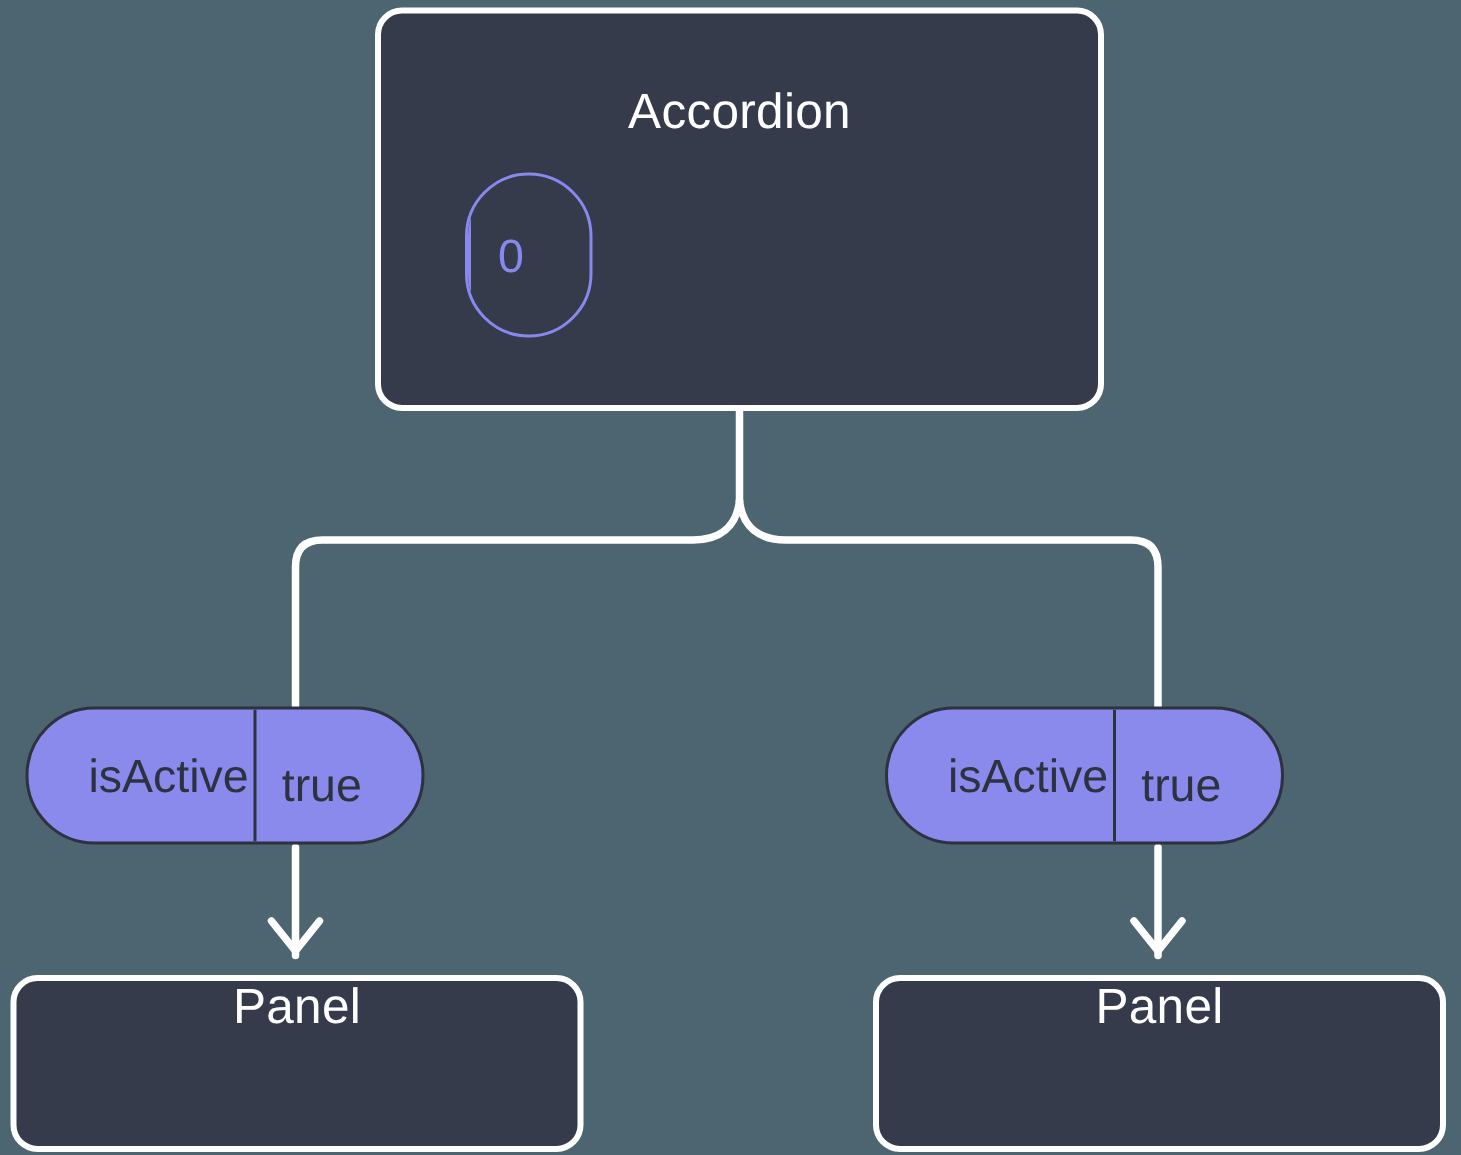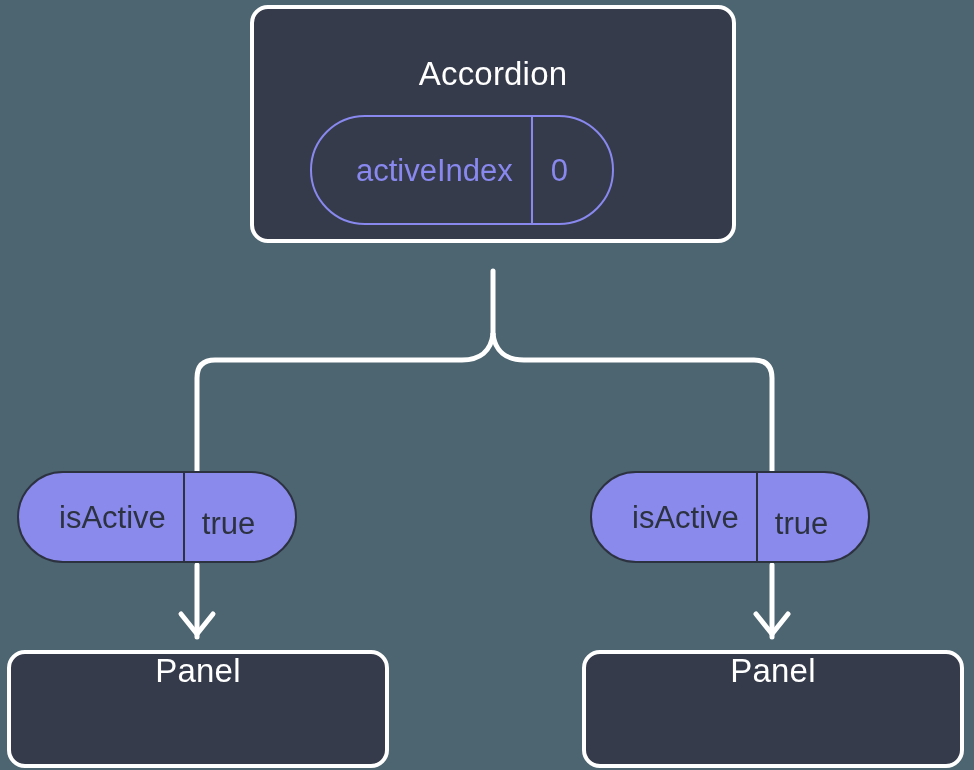--- a/index.html
+++ b/index.html
@@ -48,21 +48,21 @@
     font-weight: 500;
     letter-spacing: 0.2px;
     line-height: 1;
     white-space: nowrap;
   }
 
   #accordion-node {
     left: 250px;
     top: 5px;
     width: 486px;
-    height: 238px;
+    height: 269px;
     justify-content: flex-start;
     padding-top: 48px;
   }
 
   .panel-node {
     align-items: center;
     justify-content: flex-start;
   }
   #panel-left {
     left: 7px;
@@ -120,21 +120,21 @@
   
   .pill-filled {
     border: 2px solid #2c3240;
     background: #8a8aed;
   }
   .pill-filled .seg {
     color: #2c3240;
     font-size: 31px;
   }
   .pill-filled .seg-key {
-    padding: 0 17px 0 40px;
+    padding: 0 3px 0 40px;
   }
   .pill-filled .seg-val {
     border-left: 2px solid #2c3240;
     padding: 12px 40px 0 17px;
   }
   #pill-is-active-left {
     left: 17px;
     top: 471px;
     height: 92px;
   }
@@ -168,21 +168,20 @@
       <path d="M 772 565 L 772 637"></path>
       <path d="M 756 614 L 772 634 L 788 614"></path>
     </g>
   </svg>
 
   <div class="node-box" id="accordion-node">
     <div class="node-title">Accordion</div>
   </div>
 
   <div class="pill pill-outline" id="pill-active-index">
-    <div class="seg seg-key">activeIndex</div>
     <div class="seg seg-val">0</div>
   </div>
 
   <div class="pill pill-filled" id="pill-is-active-left">
     <div class="seg seg-key">isActive</div>
     <div class="seg seg-val">true</div>
   </div>
 
   <div class="pill pill-filled" id="pill-is-active-right">
     <div class="seg seg-key">isActive</div>

